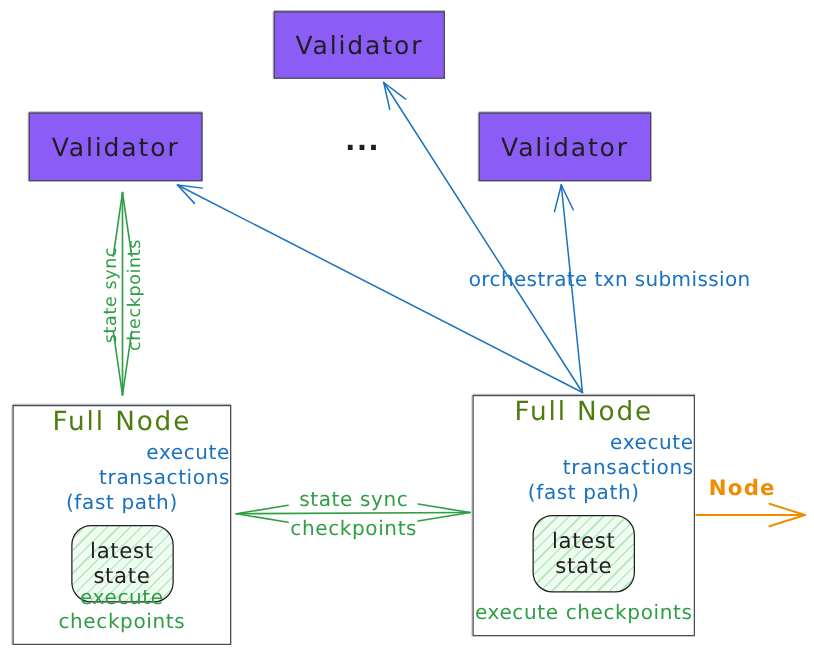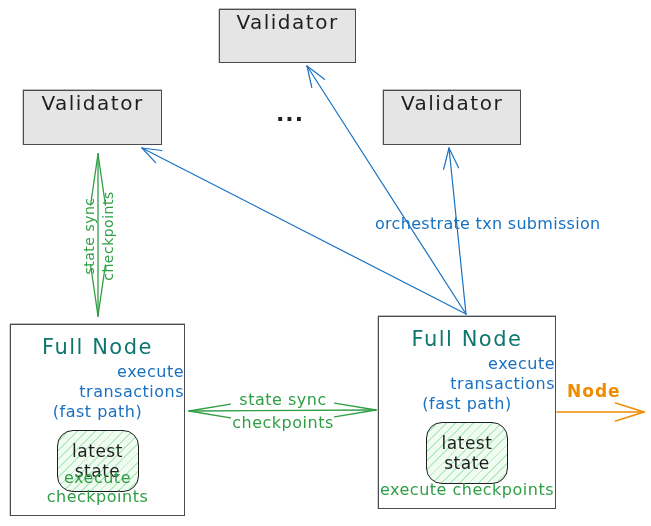--- a/index.html
+++ b/index.html
@@ -8,25 +8,25 @@
     width:651px;height:526px;
     background:#ffffff;
     font-family:"DejaVu Sans",sans-serif;
     color:#1e1e1e;
     overflow:hidden;
   }
   #arrows{position:absolute;left:0;top:0;width:651px;height:526px;pointer-events:none;}
 
   .box{
     position:absolute;
-    background:#e5e5e5;
+    background:#8b5cf6;
     border:1.6px solid #494c50;
     box-shadow:0 -1px 0 #b9bcbf, -1px 0 0 rgba(120,124,128,.35);
     box-sizing:border-box;
-    display:flex;align-items:flex-start;justify-content:center;
+    display:flex;align-items:center;justify-content:center;
   }
   .validator-label{
     font-size:20px;letter-spacing:1.5px;color:#1e1e1e;
   }
   .v-top{left:219px;top:9px;width:137px;height:54px;}
   .v-left{left:23px;top:90px;width:139px;height:55px;}
   .v-right{left:383px;top:90px;width:138px;height:55px;}
 
   .ellipsis{
     position:absolute;left:270px;top:101px;width:40px;
@@ -37,21 +37,21 @@
   .fullnode{
     position:absolute;
     background:#ffffff;
     border:1.6px solid #494c50;
     box-shadow:0 -1px 0 #b9bcbf, -1px 0 0 rgba(120,124,128,.35);
     box-sizing:border-box;
     display:flex;flex-direction:column;align-items:center;
   }
   .fn-left{left:10px;top:324px;width:175px;height:192px;}
   .fn-right{left:378px;top:316px;width:178px;height:193px;}
-  .fn-title{font-size:21px;letter-spacing:1.5px;margin-top:10px;color:#0f766e;}
+  .fn-title{font-size:21px;letter-spacing:1.5px;color:#4d7c0f;}
   .fn-blue{font-size:16px;letter-spacing:.5px;color:#1971c2;line-height:1.25;text-align:right;margin-top:3px;}
   .fn-blue2{font-size:16px;letter-spacing:.5px;color:#1971c2;line-height:1.25;text-align:center;}
   .state-box{
     margin-top:8px;
     width:80px;height:60px;
     border:1.7px solid #1e1e1e;border-radius:16px;
     background:
       repeating-linear-gradient(135deg,#b7ecc1 0 1.3px,rgba(0,0,0,0) 1.3px 6.5px),
       #f0fbf2;
     display:flex;align-items:center;justify-content:center;

